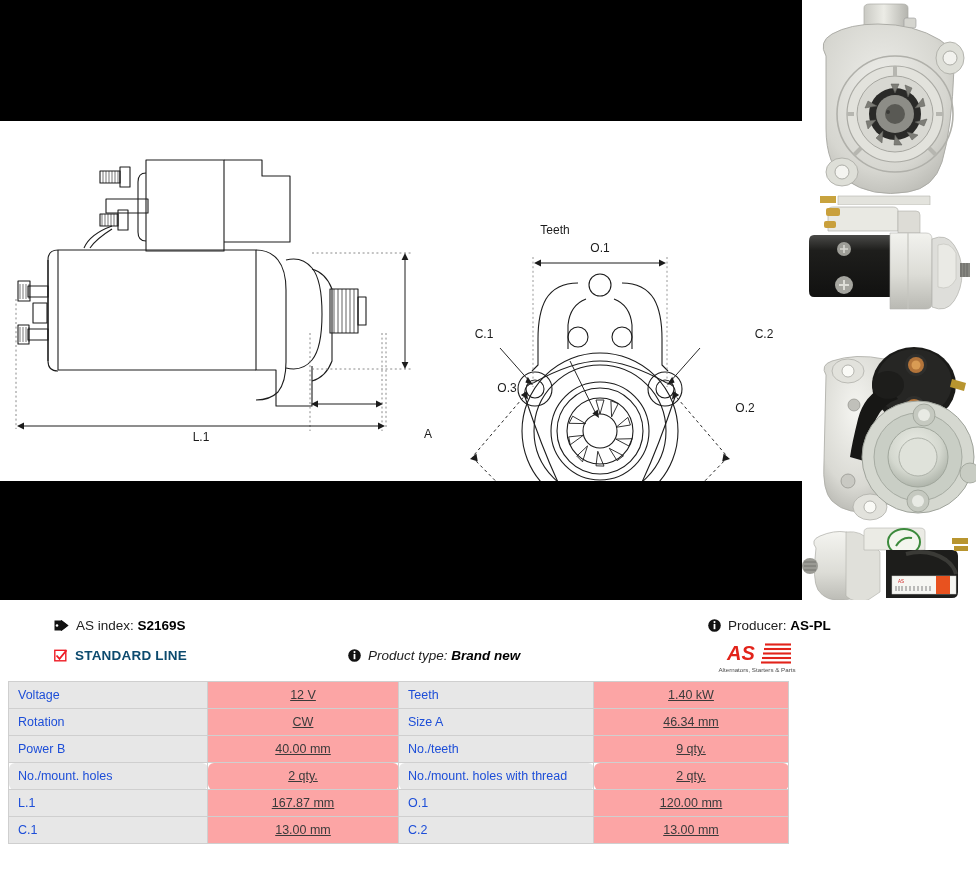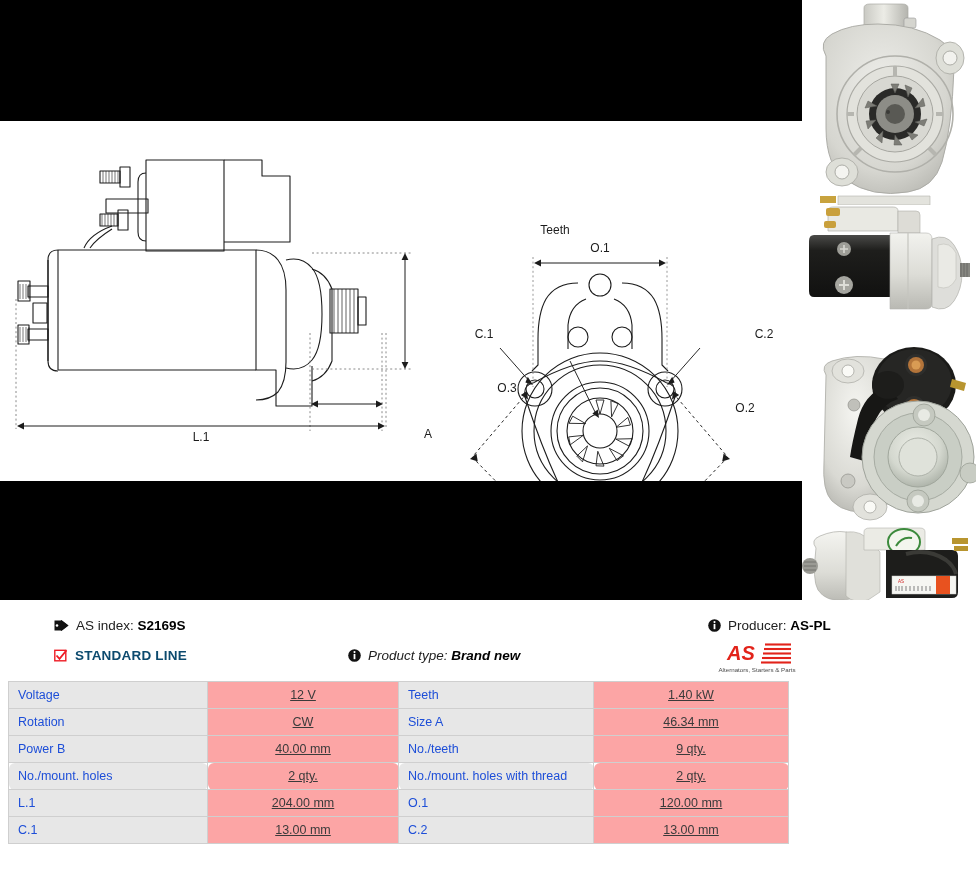--- a/index.html
+++ b/index.html
@@ -605,21 +605,21 @@
         <td class="val">9 qty.</td>
       </tr>
       <tr class="tall">
         <td class="lbl">No./mount. holes</td>
         <td class="val">2 qty.</td>
         <td class="lbl">No./mount. holes with thread</td>
         <td class="val">2 qty.</td>
       </tr>
       <tr>
         <td class="lbl">L.1</td>
-        <td class="val">204.00 mm</td>
+        <td class="val">167.87 mm</td>
         <td class="lbl">O.1</td>
         <td class="val">120.00 mm</td>
       </tr>
       <tr>
         <td class="lbl">C.1</td>
         <td class="val">13.00 mm</td>
         <td class="lbl">C.2</td>
         <td class="val">13.00 mm</td>
       </tr>
     </tbody>

